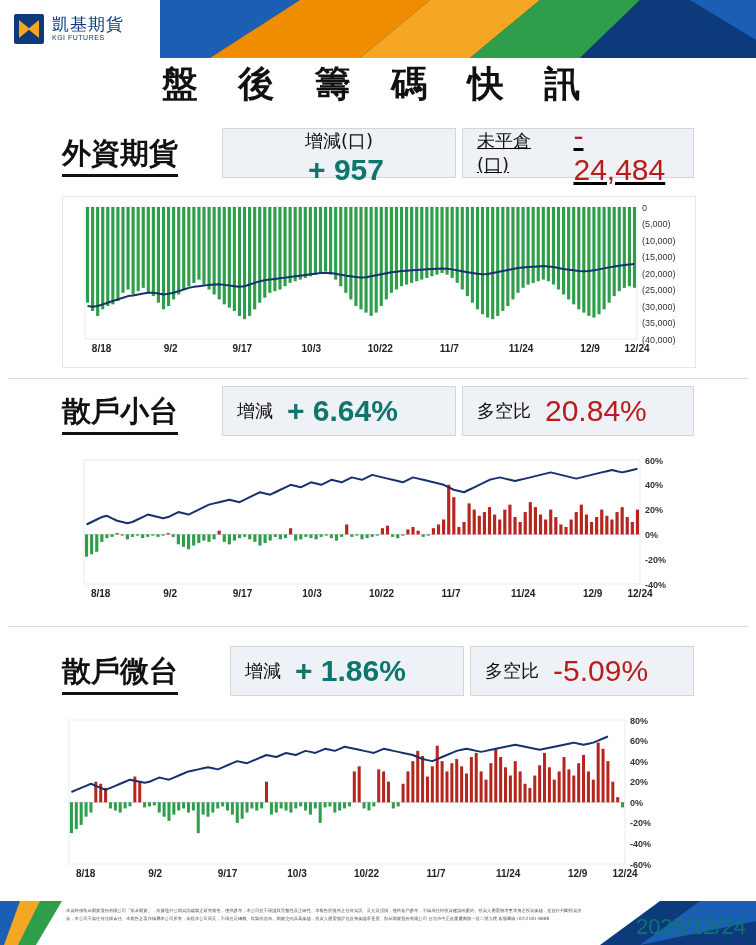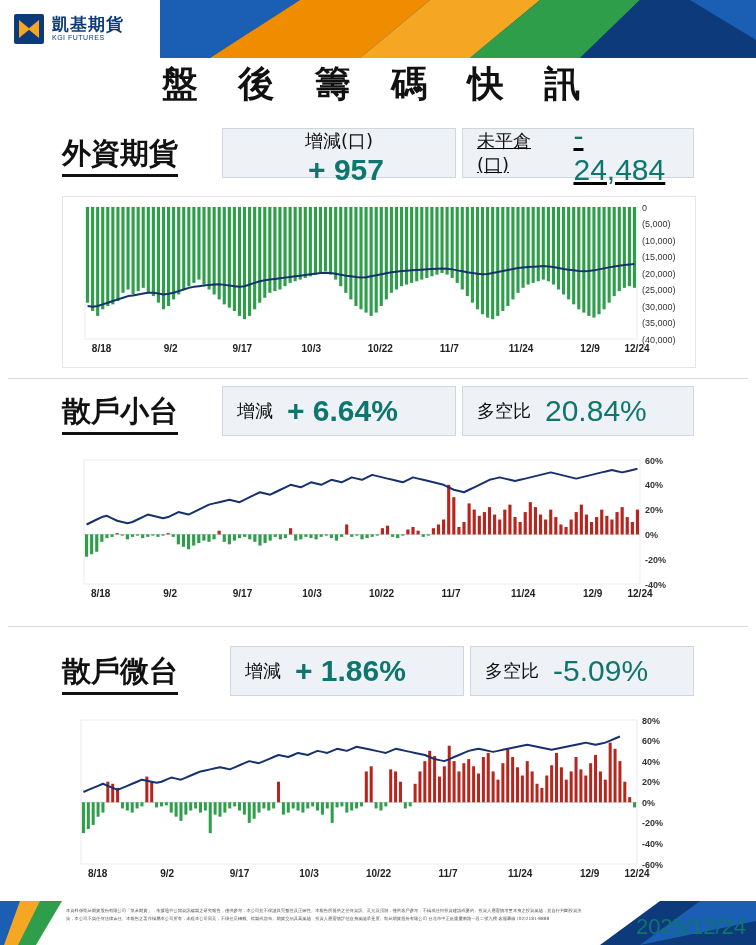--- a/index.html
+++ b/index.html
@@ -26,21 +26,21 @@
   .logo-mark { width:30px; height:30px; background:#0c3a7a; position:relative; border-radius:2px; }
   .logo-mark:before {
     content:""; position:absolute; left:5px; top:6px;
     border-left:11px solid #f5a623; border-top:9px solid transparent; border-bottom:9px solid transparent;
   }
   .logo-mark:after {
     content:""; position:absolute; right:5px; top:6px;
     border-right:11px solid #f5a623; border-top:9px solid transparent; border-bottom:9px solid transparent;
   }
   .logo-text { line-height:1.05; }
-  .logo-cn { font-size:17px; font-weight:bold; color:#0c3a7a; letter-spacing:1px; }
+  .logo-cn { font-size:17px; font-weight:normal; color:#0c3a7a; letter-spacing:1px; }
   .logo-en { font-size:7px; color:#0c3a7a; letter-spacing:0.5px; }
 
   
   .title {
     position:absolute; top:60px; left:0; width:756px;
     text-align:center; font-size:36px; font-weight:bold;
     color:#111; letter-spacing:14px;
     font-family:"DejaVu Sans", sans-serif;
   }
 
@@ -54,21 +54,21 @@
     font-family:"DejaVu Sans", sans-serif;
   }
   .stat-box {
     position:absolute; top:0; height:50px;
     background:#eef1f5; border:1px solid #cfd6de;
     display:flex; align-items:center; padding:0 14px;
   }
   .stat-label { font-size:18px; color:#111; font-family:"DejaVu Sans", sans-serif; }
   .stat-value { font-size:30px; font-weight:bold; margin-left:14px; }
   .stat-value.red { color:#0f766e; }
-  .stat-value.dark { color:#0f766e; font-weight:normal; }
+  .stat-value.dark { color:#b91c1c; font-weight:normal; }
   .chart-card {
     position:absolute; background:#ffffff; border:1px solid #e3e6ea;
   }
   svg { display:block; }
   .axis-lbl-r { font-size:9px; fill:#333; font-family:"Liberation Sans", sans-serif; }
 
   .divider { position:absolute; left:8px; width:740px; height:1px; background:#d8dde3; }
 
   
   .footer {
@@ -418,21 +418,21 @@
       <span class="stat-label">增減</span>
       <span class="stat-value red">+ 1.86%</span>
     </div>
     <div class="stat-box" style="left:470px; width:224px;">
       <span class="stat-label">多空比</span>
       <span class="stat-value dark">-5.09%</span>
     </div>
   </div>
 </div>
 
-<div class="chart-card" style="left:59px; top:712px; width:634px; height:182px; border:none;">
+<div class="chart-card" style="left:47px; top:712px; width:634px; height:182px; border:none;">
   <svg id="svg-chart-2" width="632" height="180" viewBox="0 0 632 180">
       <rect x="22" y="8" width="556" height="144" fill="#fff" stroke="#e8ebee"></rect>
       <line x1="22" y1="90.28571428571429" x2="578" y2="90.28571428571429" stroke="#cfd4da" stroke-width="1"></line>
       <rect x="22.93" y="90.29" width="3.02" height="30.86" fill="#2e9e4b"></rect>
       <rect x="27.80" y="90.29" width="3.02" height="26.74" fill="#2e9e4b"></rect>
       <rect x="32.68" y="90.29" width="3.02" height="22.63" fill="#2e9e4b"></rect>
       <rect x="37.56" y="90.29" width="3.02" height="14.40" fill="#2e9e4b"></rect>
       <rect x="42.44" y="90.29" width="3.02" height="10.29" fill="#2e9e4b"></rect>
       <rect x="47.31" y="69.71" width="3.02" height="20.57" fill="#b5261e"></rect>
       <rect x="52.19" y="71.77" width="3.02" height="18.51" fill="#b5261e"></rect>

